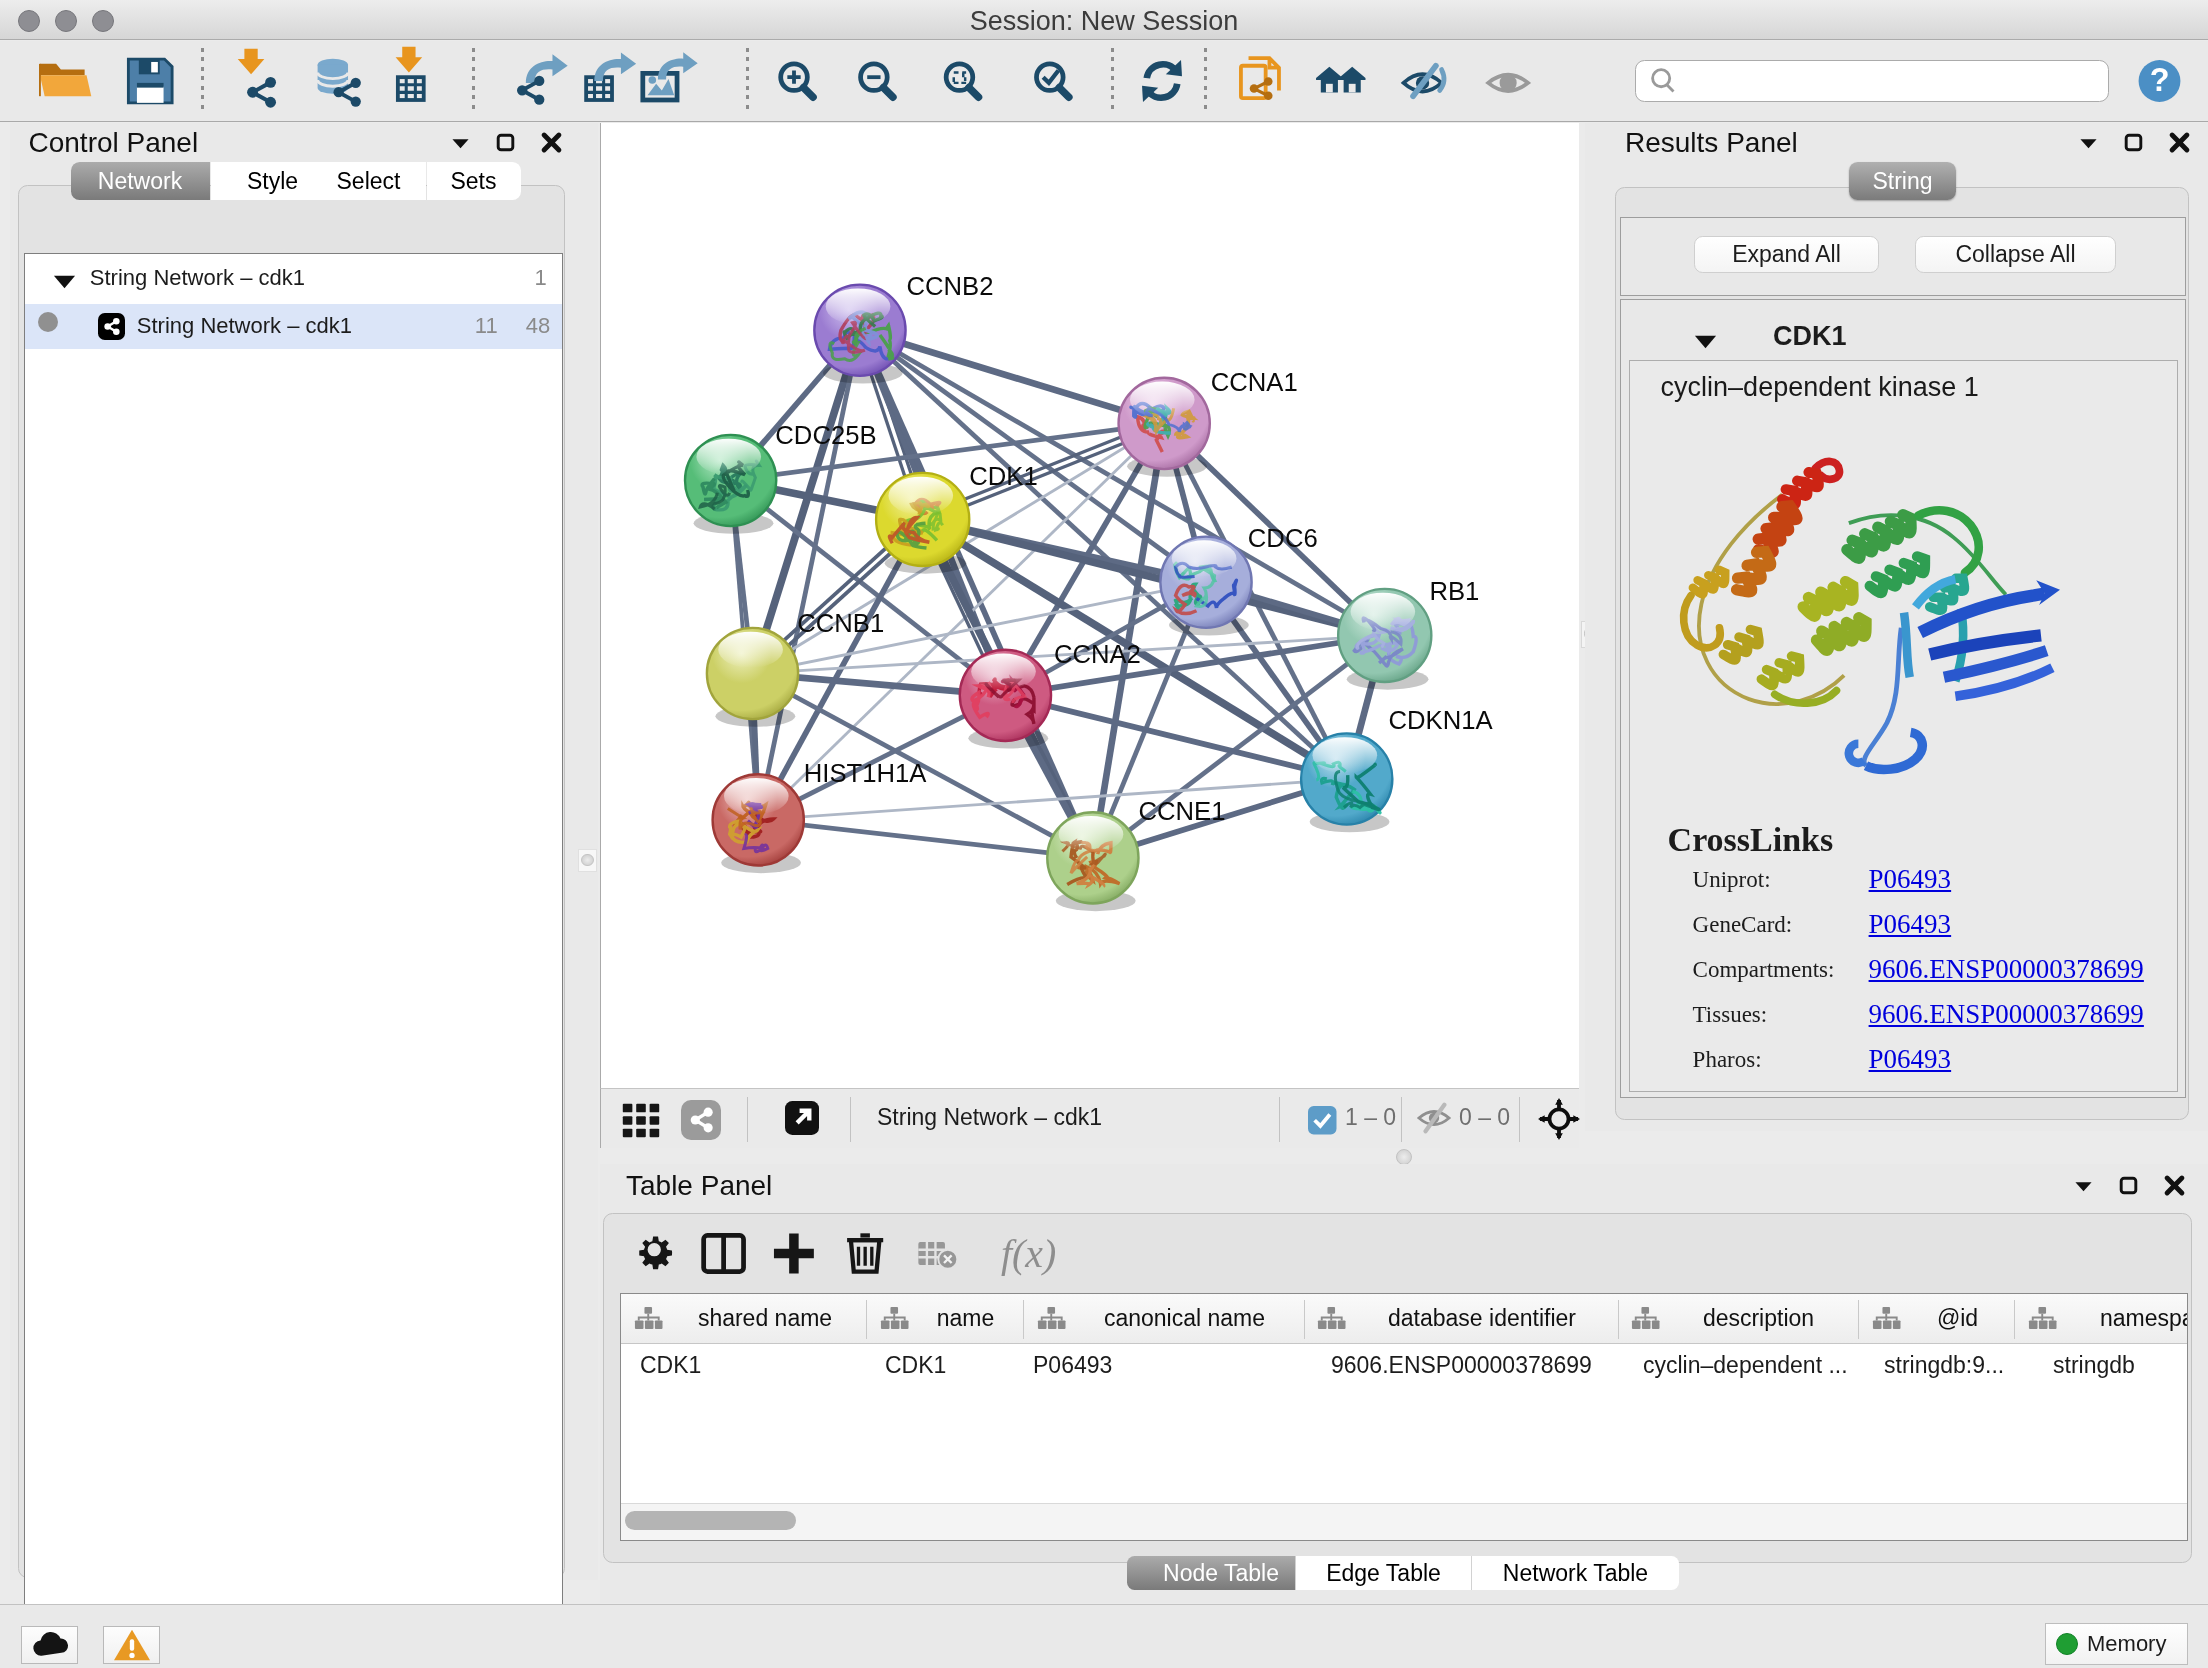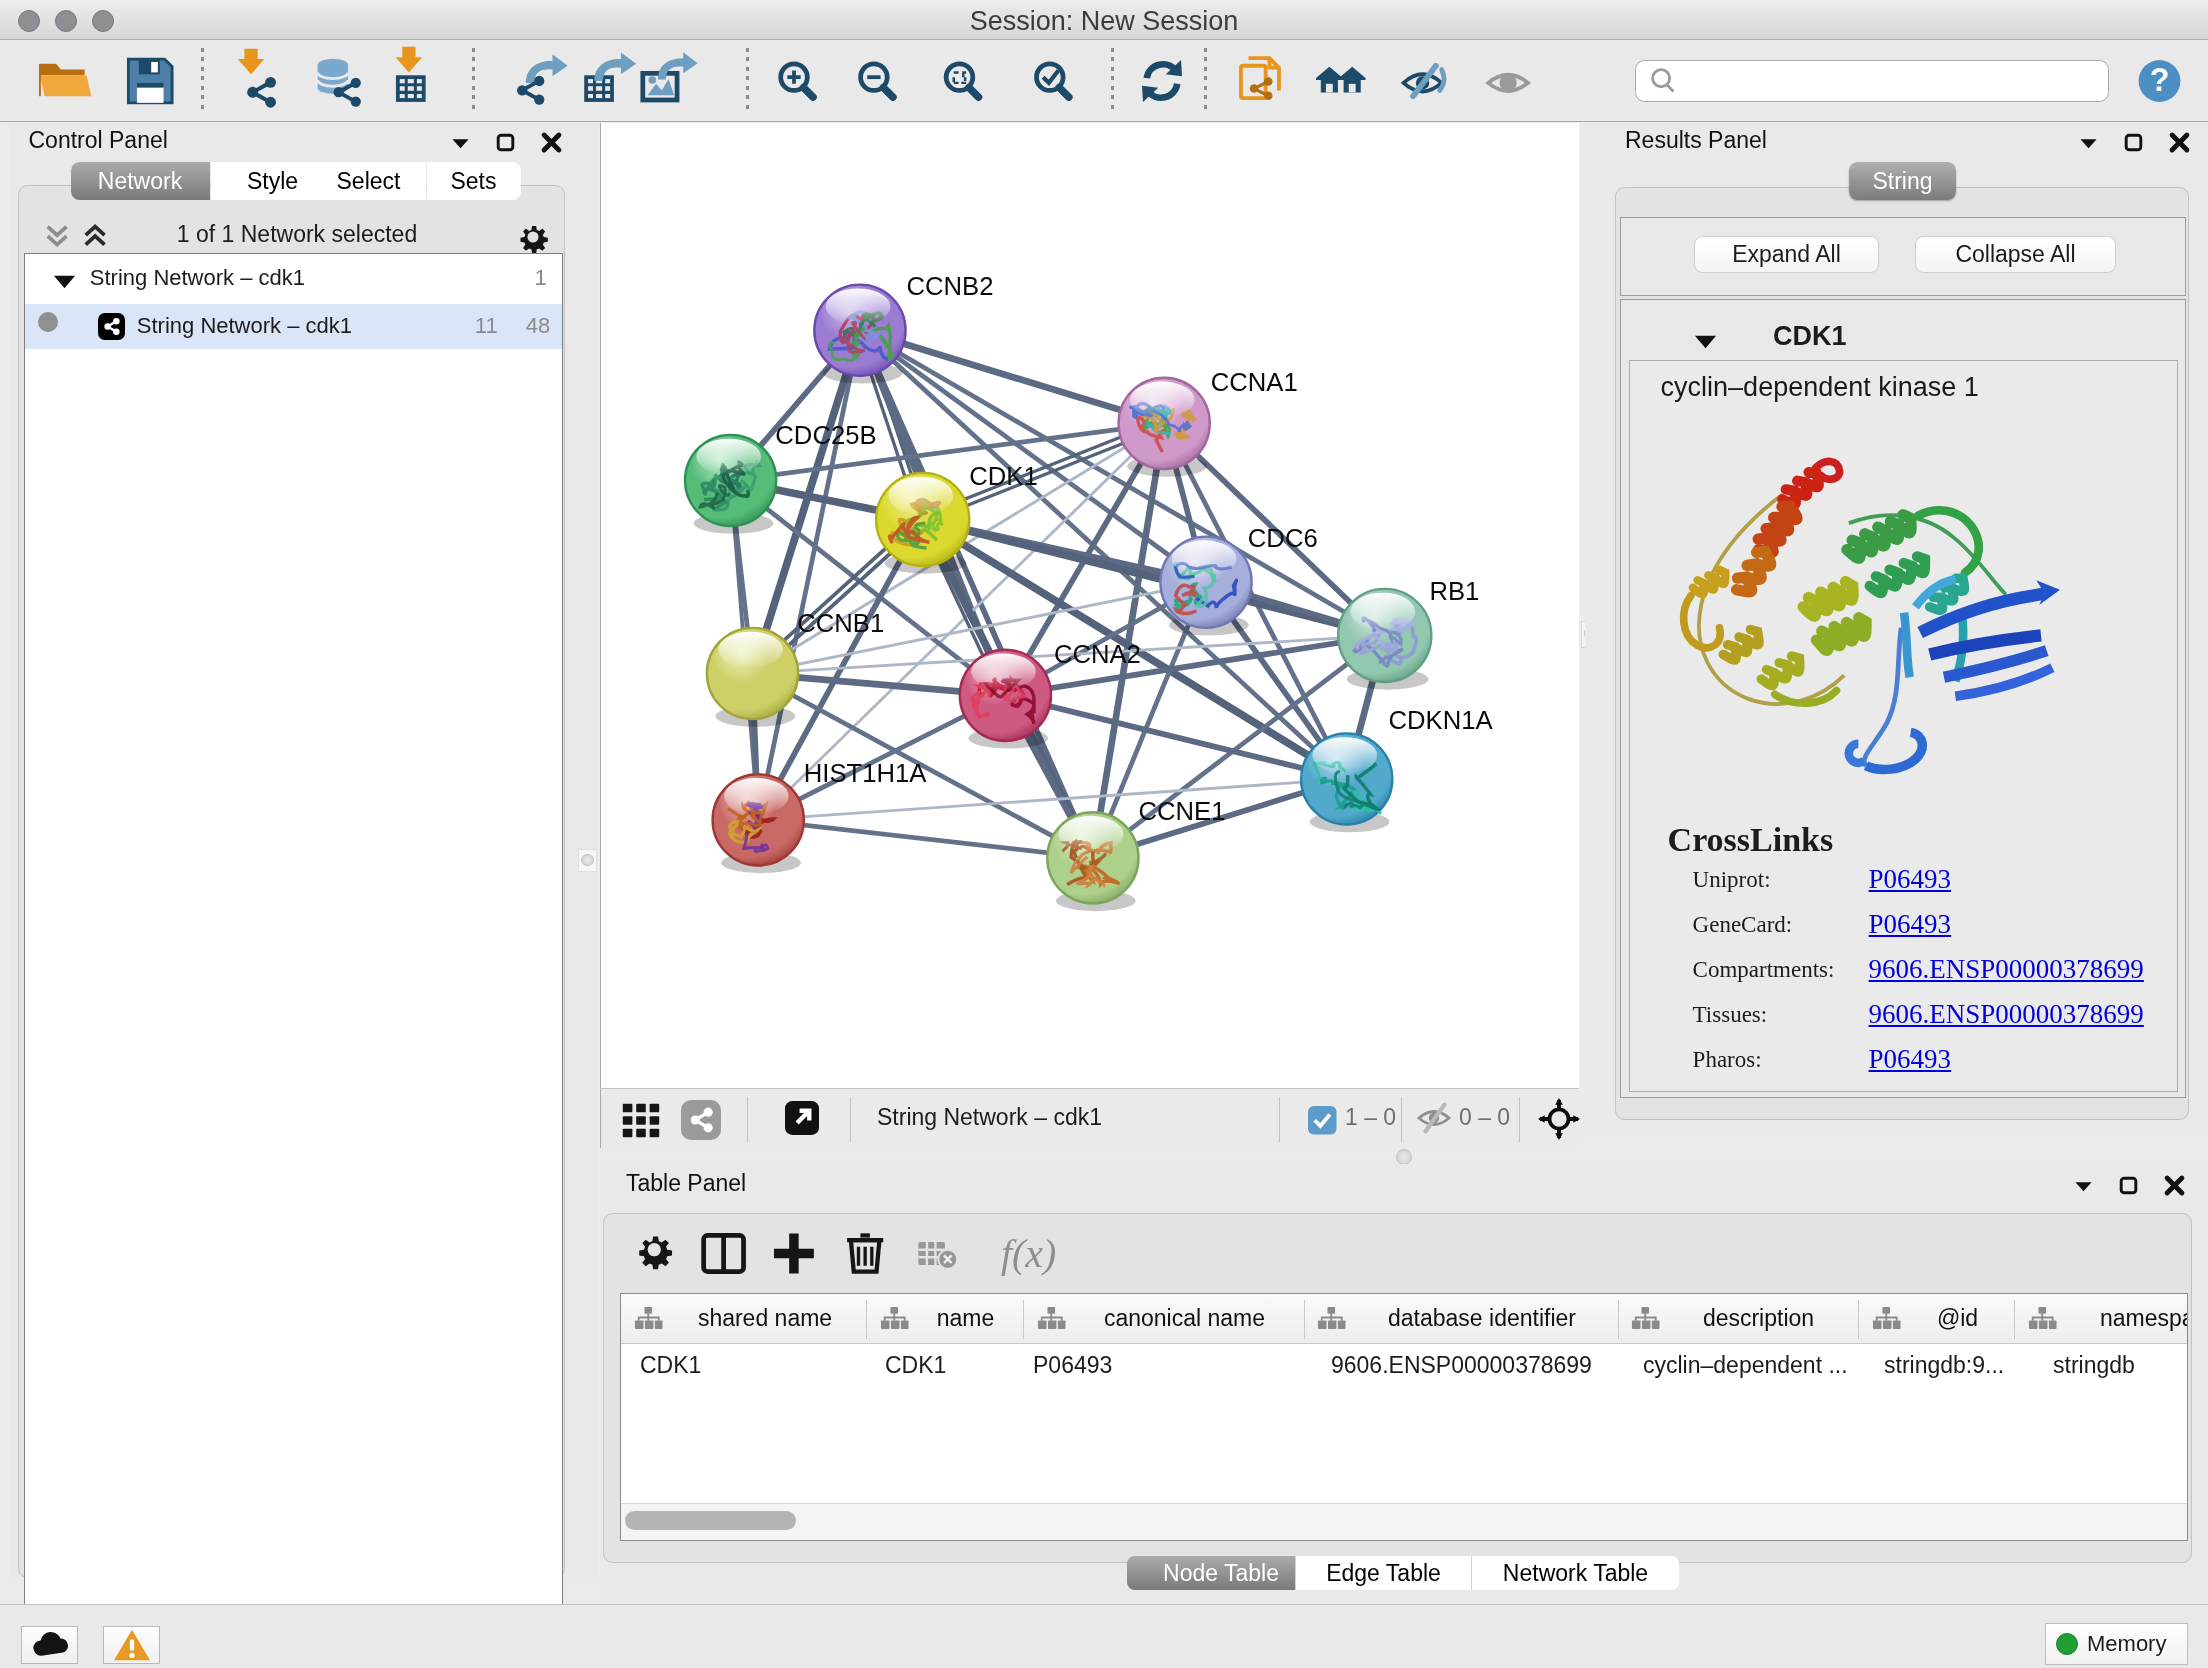--- a/index.html
+++ b/index.html
@@ -14,21 +14,21 @@
 #title { position:absolute; top:5.7px; left:0; width:2208px; text-align:center;
   font-size:27px; color:#3c3c3c; }
 
 
 #toolbar { position:absolute; left:0; top:41px; width:2208px; height:81px; background:#e9e9e9;
   border-bottom:1.9px solid #a9a9a9; }
 .vsep { position:absolute; top:6.7px; height:65px; width:2.9px;
   background-image:repeating-linear-gradient(#8c8c8c 0 3.8px, transparent 3.8px 9.5px); }
 
 
-.ptitle { font-size:23px; color:#111; }
+.ptitle { font-size:28px; color:#111; }
 .winbtns { position:absolute; display:flex; align-items:center; gap:25px; }
 .innerpanel { position:absolute; background:#e3e3e3; border:1.9px solid #c2c2c2; border-radius:9.5px; }
 .tabsel { background:linear-gradient(#ababab,#7a7a7a); color:#fff; }
 .tabnorm { background:#fff; color:#000; }
 
 
 #cpanel { position:absolute; left:9.5px; top:123px; width:588px; height:1457px; background:#e9e9e9; }
 .ctab { position:absolute; top:39px; height:38px; font-size:23px; text-align:center; line-height:38px; }
 
 
@@ -247,32 +247,20 @@
     <svg width="23" height="23" viewBox="0 0 28 28">
         <path d="M5 5 L23 23 M23 5 L5 23" stroke="#111" stroke-width="6" stroke-linecap="round"></path>
       </svg>
   </div>
   <div class="innerpanel" style="left:8.6px;top:62px;width:547px;height:1393px"></div>
   <div class="ctab tabsel" style="left:61px;width:139px;border-radius:8.6px 0 0 8.6px;">Network</div>
   <div class="ctab tabnorm" style="left:201px;width:124px;">Style</div>
   <div class="ctab tabnorm" style="left:302px;width:114px;">Select</div>
   <div class="ctab tabnorm" style="left:417px;width:94px;border-radius:0 8.6px 8.6px 0;">Sets</div>
 
-  <div style="position:absolute;left:28.5px;top:95px;width:518px;height:38px;">
-    <svg width="34" height="32" viewBox="0 0 36 34" style="position:absolute;left:3.8px;top:2.9px">
-      <path d="M6 6 L16 15 L26 6 M6 16 L16 25 L26 16" fill="none" stroke="#8d8d8d" stroke-width="4"></path>
-    </svg>
-    <svg width="34" height="32" viewBox="0 0 36 34" style="position:absolute;left:42px;top:2.9px">
-      <path d="M6 25 L16 16 L26 25 M6 15 L16 6 L26 15" fill="none" stroke="#2a2a2a" stroke-width="4"></path>
-    </svg>
-    <div style="position:absolute;left:0;width:518px;text-align:center;top:2.9px;font-size:23px">1 of 1 Network selected</div>
-    <svg width="38" height="38" viewBox="0 0 24 24" style="position:absolute;right:3.8px;top:0px">
-      <path fill="#161616" d="M12 8.5a3.5 3.5 0 1 0 0 7 3.5 3.5 0 0 0 0-7zm9.4 5l-.1 1.5-2.5.4a7 7 0 0 1-.6 1.5l1.5 2-1.8 1.8-2-1.5a7 7 0 0 1-1.5.6l-.4 2.5h-2.6l-.4-2.5a7 7 0 0 1-1.5-.6l-2 1.5-1.8-1.8 1.5-2a7 7 0 0 1-.6-1.5l-2.5-.4v-2.6l2.5-.4a7 7 0 0 1 .6-1.5l-1.5-2 1.8-1.8 2 1.5a7 7 0 0 1 1.5-.6l.4-2.5h2.6l.4 2.5a7 7 0 0 1 1.5.6l2-1.5 1.8 1.8-1.5 2a7 7 0 0 1 .6 1.5l2.5.4z"></path>
-    </svg>
-  </div>
 
   <div id="netlist">
     <div style="position:absolute;left:0;top:0;width:100%;height:50px;">
       <svg width="25" height="25" viewBox="0 0 26 26" style="position:absolute;left:27px;top:15px">
           <path d="M2,7 L24,7 L13,20 Z" fill="#111"></path>
         </svg>
       <span style="position:absolute;left:65px;top:11.4px">String Network – cdk1</span>
       <span style="position:absolute;right:15px;top:11.4px;color:#8a8a8a">1</span>
     </div>
     <div style="position:absolute;left:0;top:50px;width:100%;height:45px;background:#dbe5f8;">

